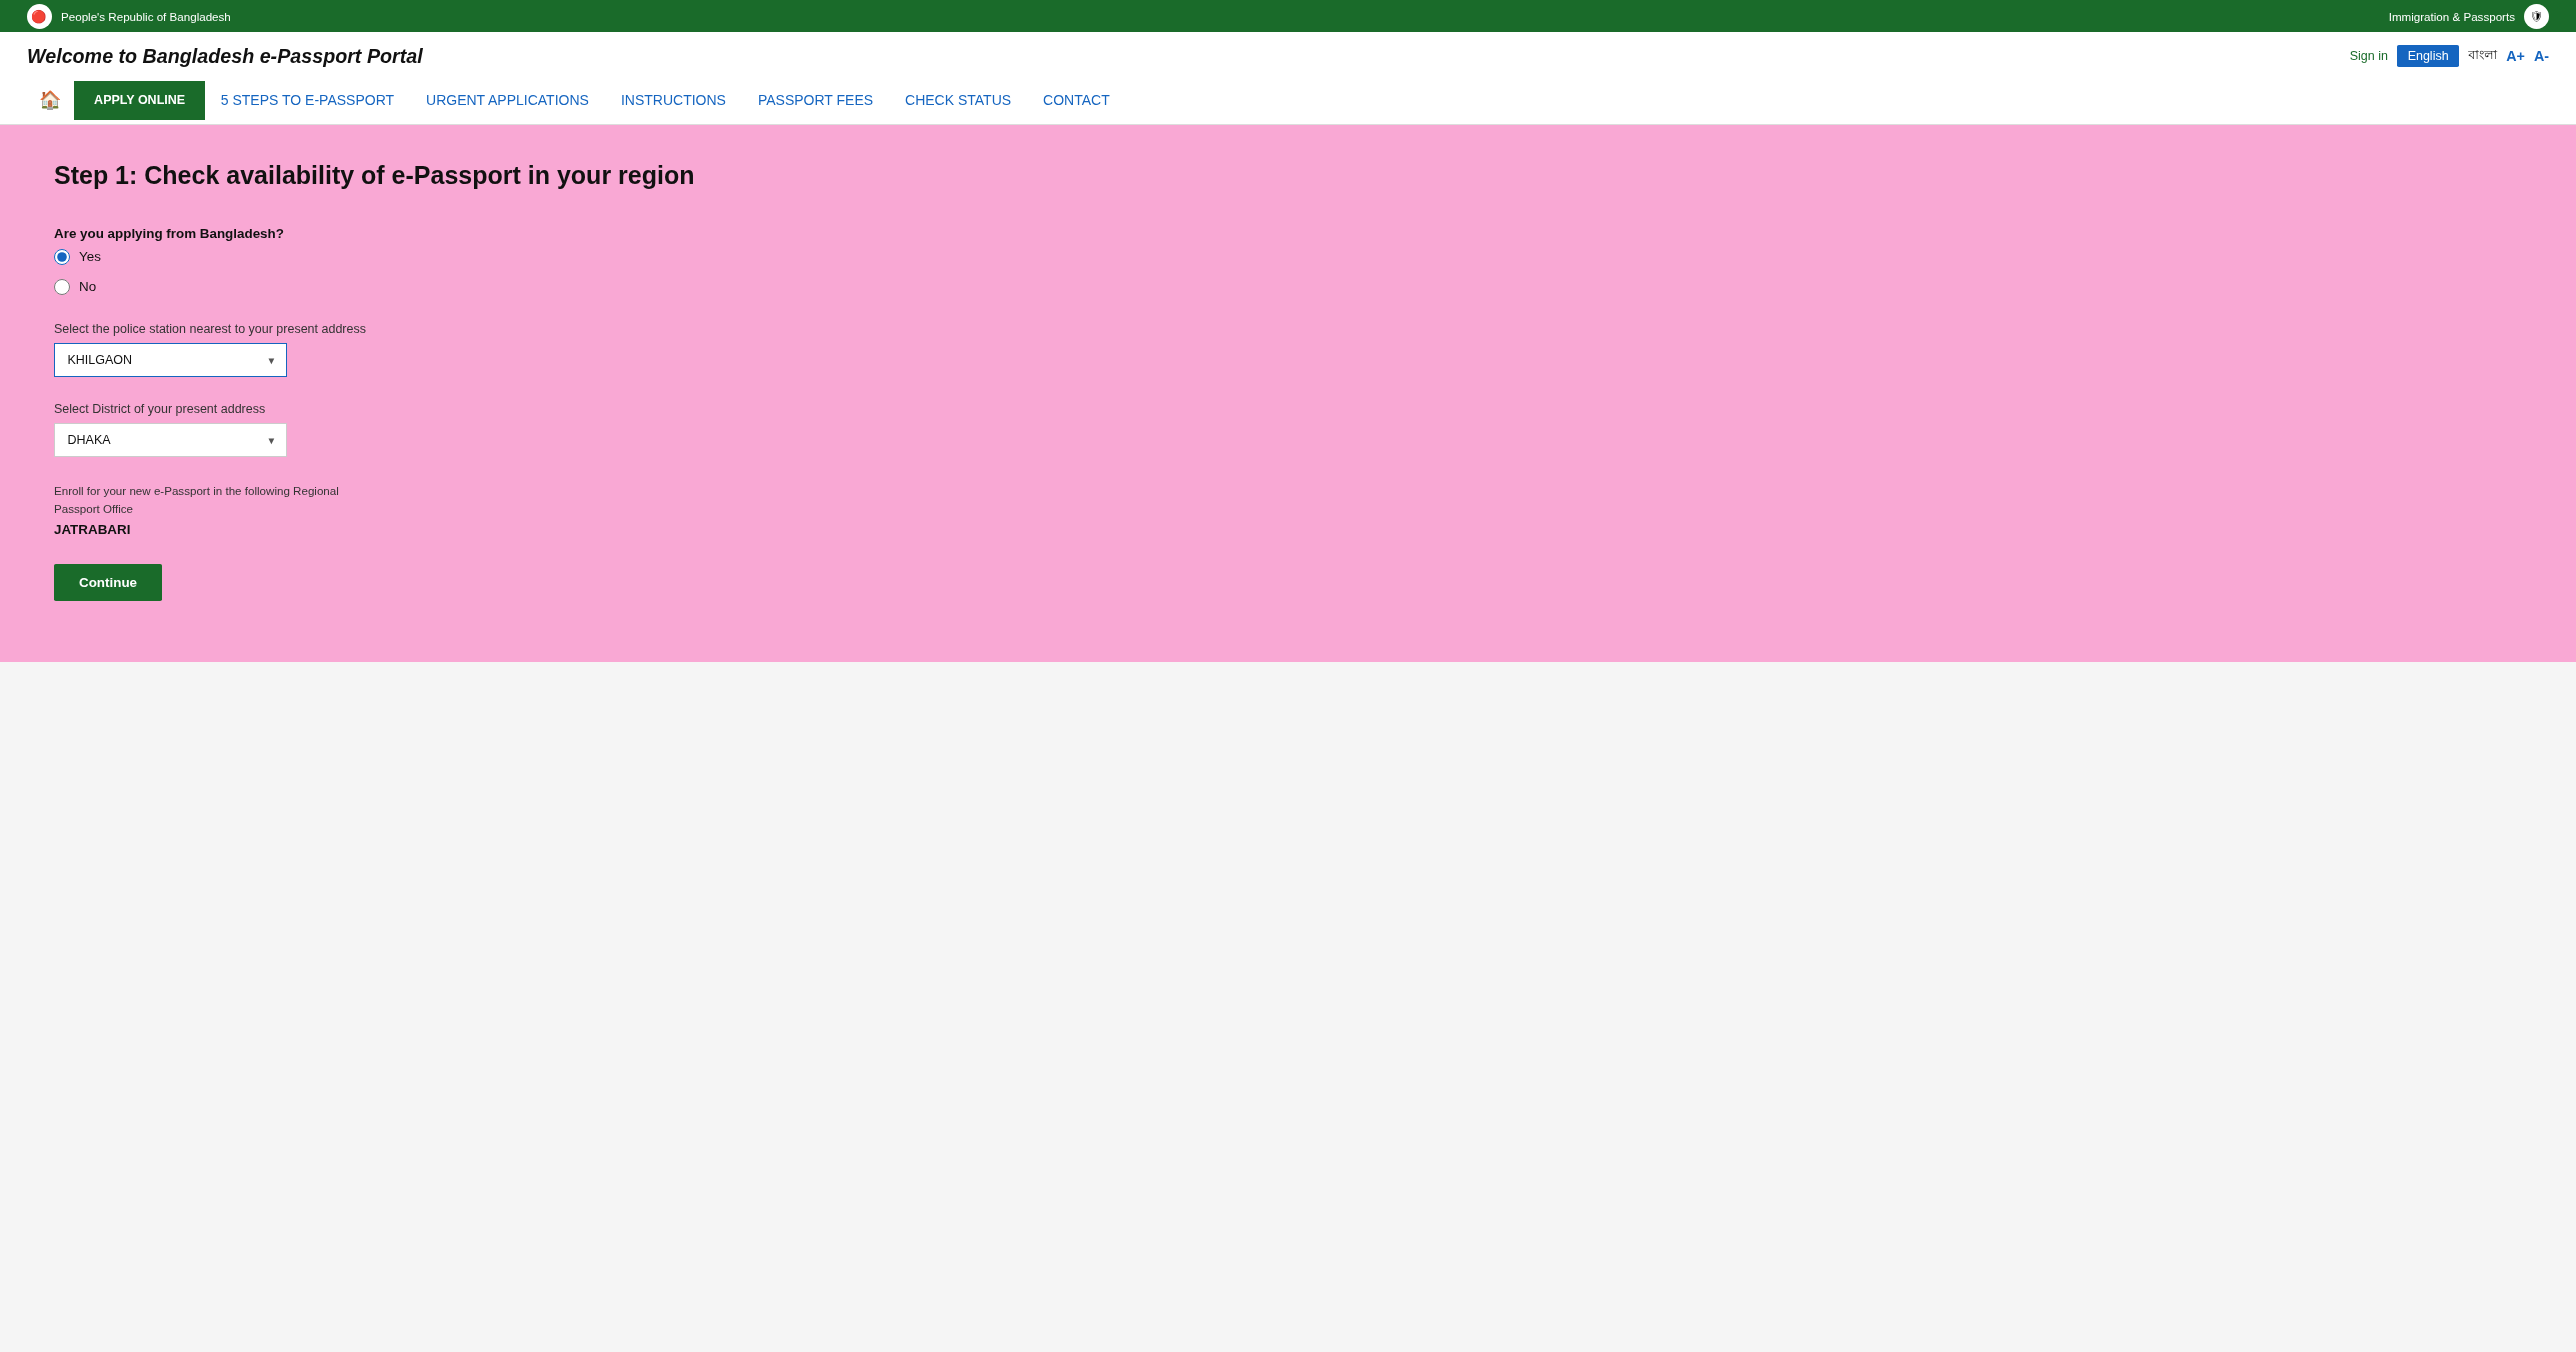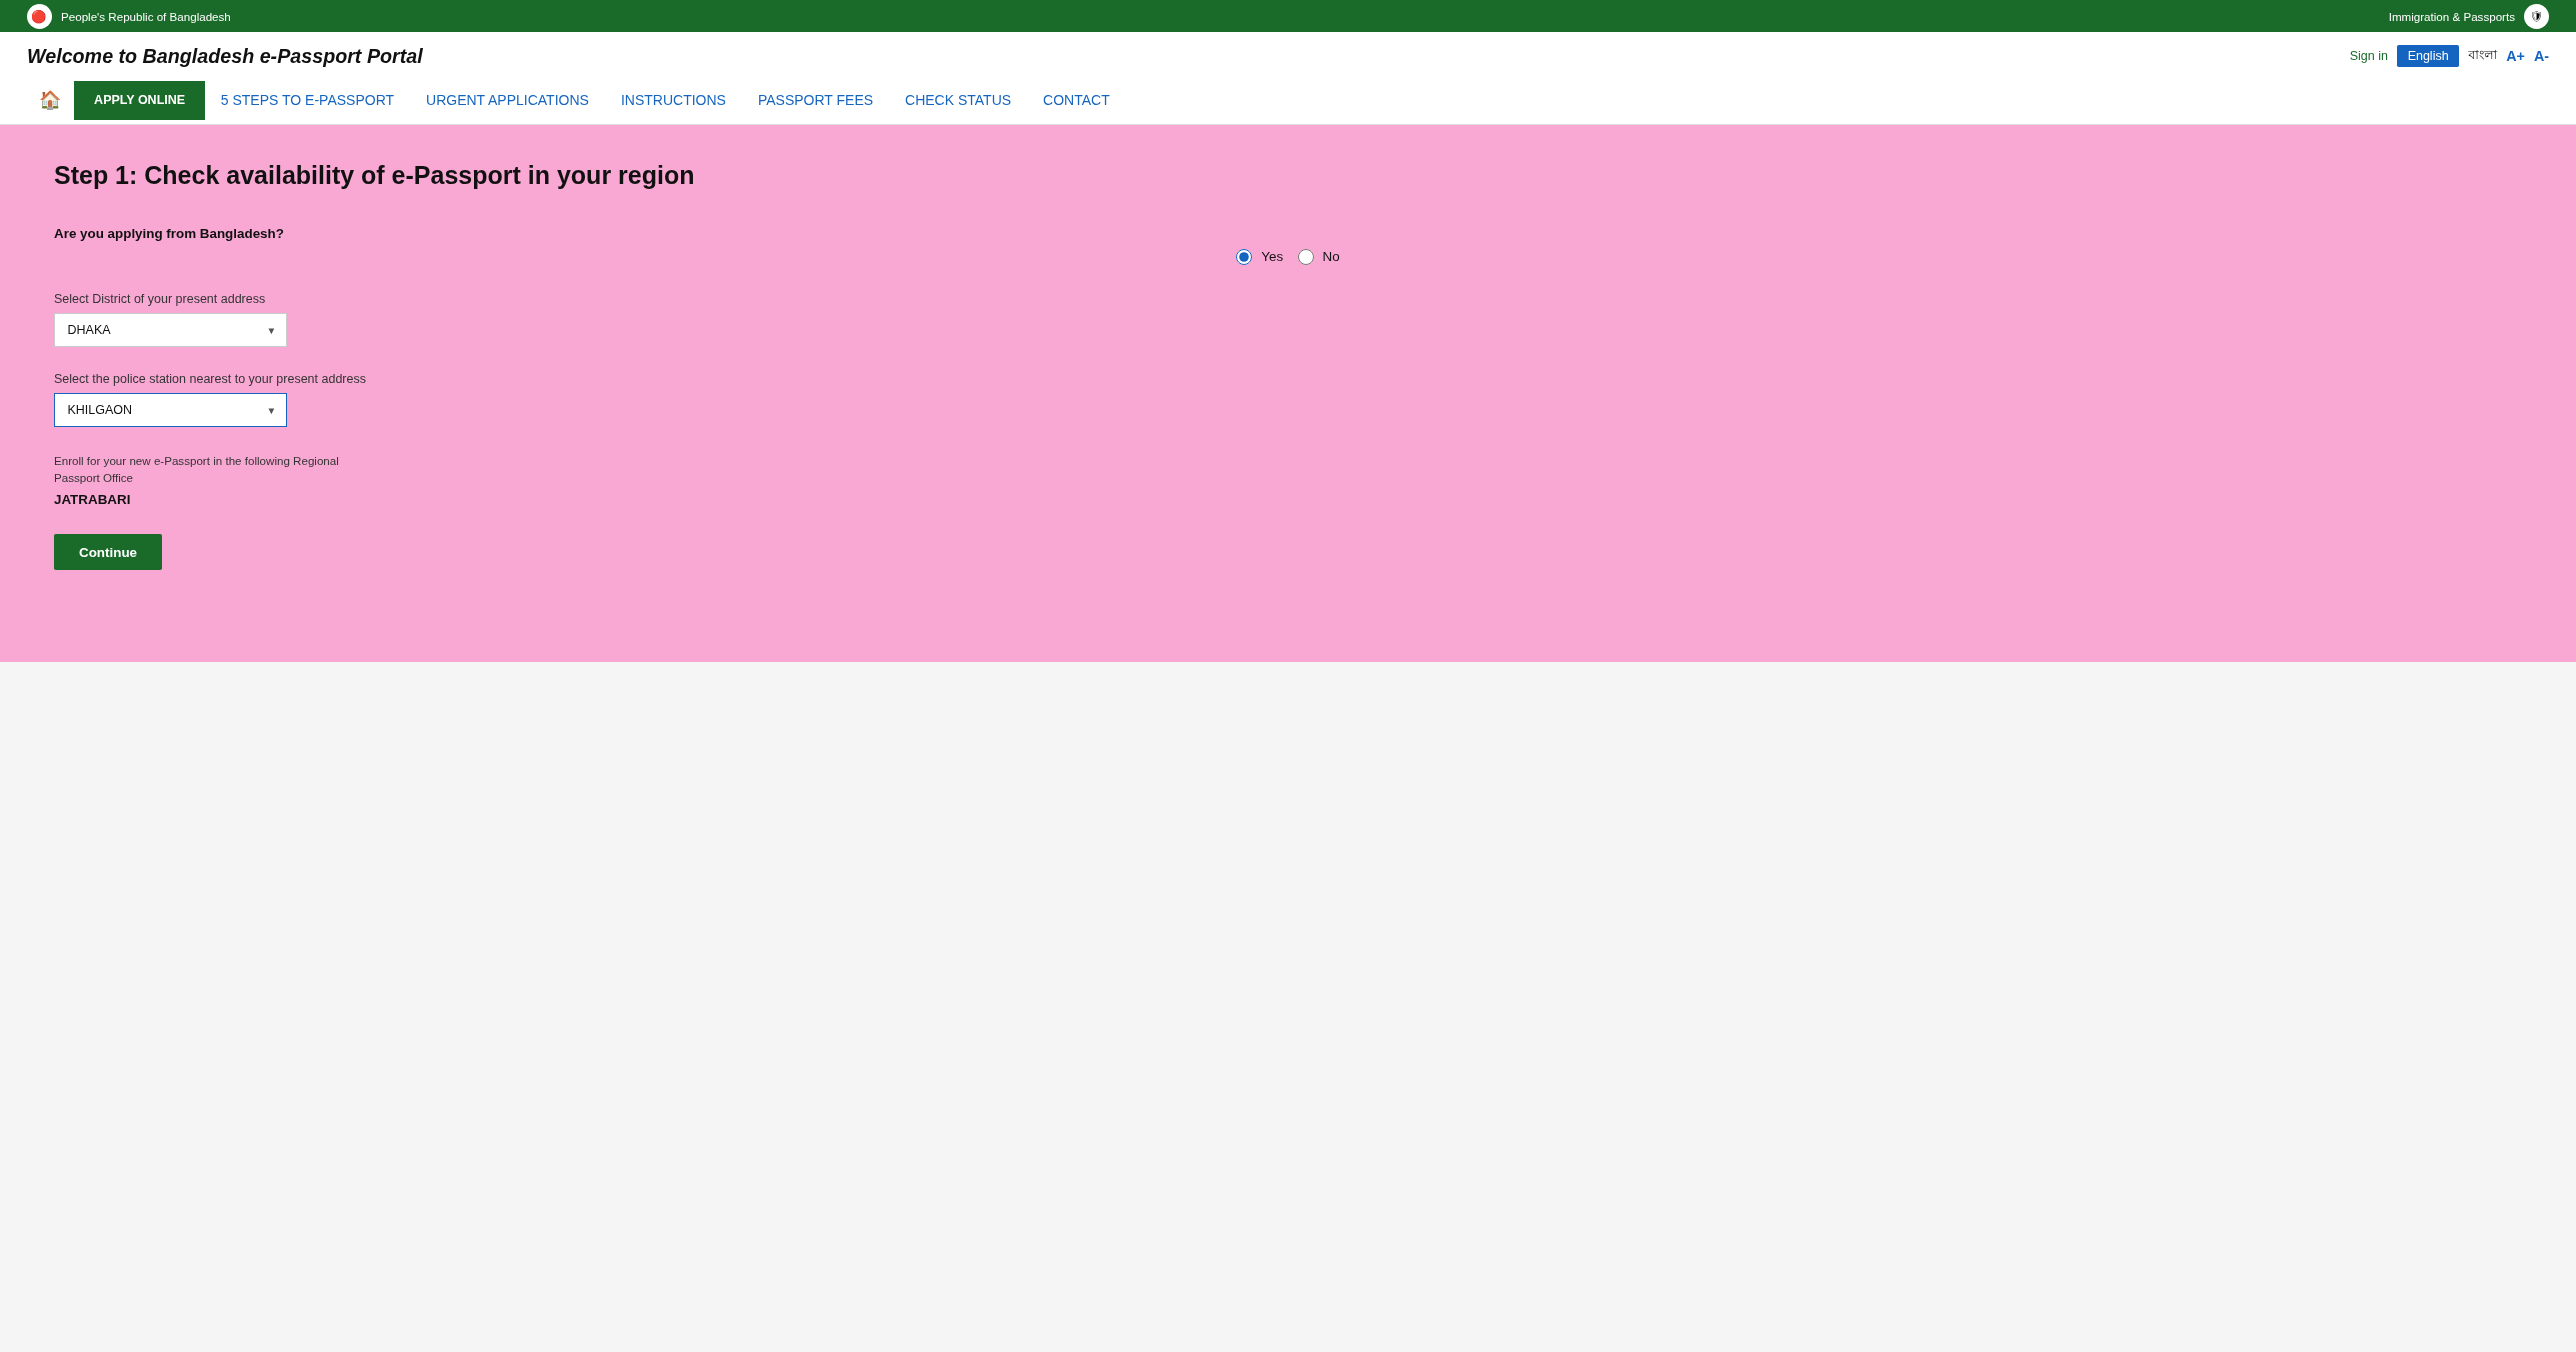--- a/index.html
+++ b/index.html
@@ -156,24 +156,23 @@
       margin-bottom: 36px;
     }
     .question-label {
       font-size: 13.4px;
       font-weight: bold;
       color: #111;
       margin-bottom: 8px;
     }
     .radio-group {
       display: flex;
-      flex-direction: row;
+      flex-direction: column;
       gap: 14.3px;
       margin-bottom: 27px;
-      justify-content: center;
     }
     .radio-option {
       display: flex;
       align-items: center;
       gap: 9px;
       cursor: pointer;
     }
     .radio-input {
       width: 16px;
       height: 16px;
@@ -294,43 +293,43 @@
       <input type="radio" class="radio-input" name="from_bangladesh" checked="" style="">
       <span class="radio-label">Yes</span>
     </label>
     <label class="radio-option">
       <input type="radio" class="radio-input" name="from_bangladesh" style="">
       <span class="radio-label">No</span>
     </label>
   </div>
 
   <div class="select-wrapper">
+    <p class="select-label">Select the police station nearest to your present address</p>
+    <div class="select-container">
+      <select class="select-field select-field-active">
+        <option value="KHILGAON">KHILGAON</option>
+        <option value="MOTIJHEEL">MOTIJHEEL</option>
+        <option value="DHANMONDI">DHANMONDI</option>
+        <option value="GULSHAN">GULSHAN</option>
+      </select>
+    </div>
+  </div>
+
+  <div class="select-wrapper">
     <p class="select-label">Select District of your present address</p>
     <div class="select-container">
       <select class="select-field">
         <option value="DHAKA">DHAKA</option>
         <option value="CHITTAGONG">CHITTAGONG</option>
         <option value="SYLHET">SYLHET</option>
         <option value="RAJSHAHI">RAJSHAHI</option>
       </select>
     </div>
   </div>
 
-  <div class="select-wrapper">
-    <p class="select-label">Select the police station nearest to your present address</p>
-    <div class="select-container">
-      <select class="select-field select-field-active">
-        <option value="KHILGAON">KHILGAON</option>
-        <option value="MOTIJHEEL">MOTIJHEEL</option>
-        <option value="DHANMONDI">DHANMONDI</option>
-        <option value="GULSHAN">GULSHAN</option>
-      </select>
-    </div>
-  </div>
-
   <div>
     <p class="enroll-info">
       <span>Enroll for your new e-Passport in the following Regional</span><br>
       <span>Passport Office</span>
     </p>
     <p class="office-name">JATRABARI</p>
   </div>
 
   <button class="continue-btn">Continue</button>
 </div>

